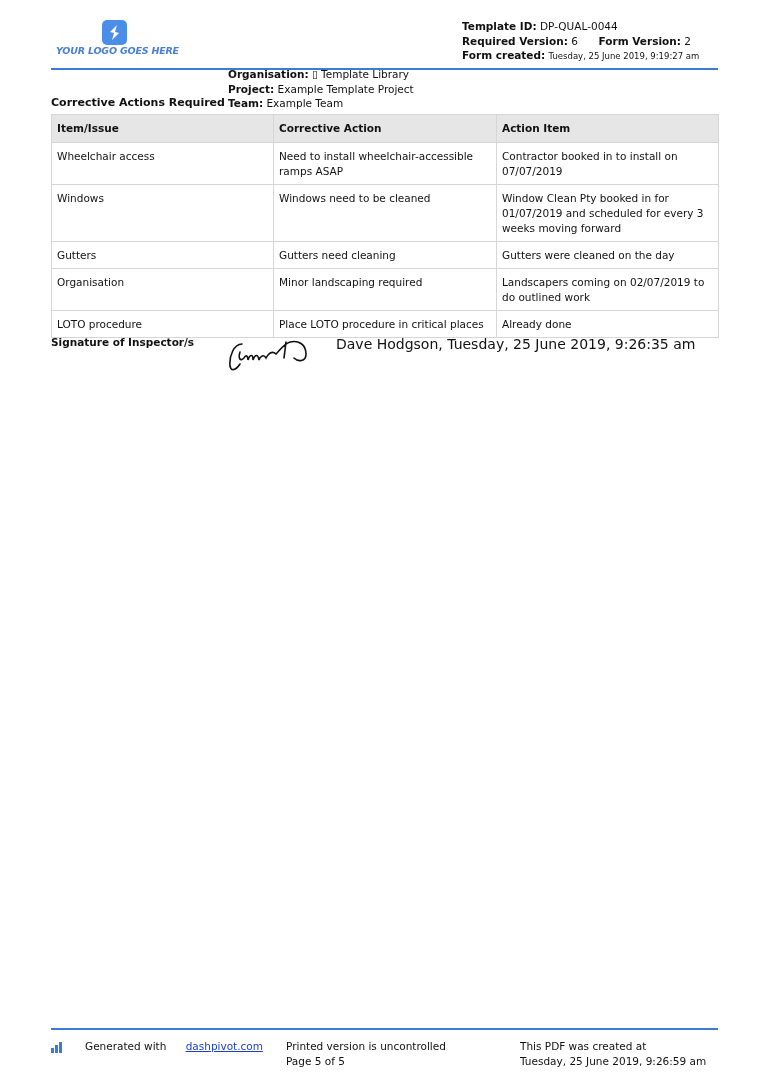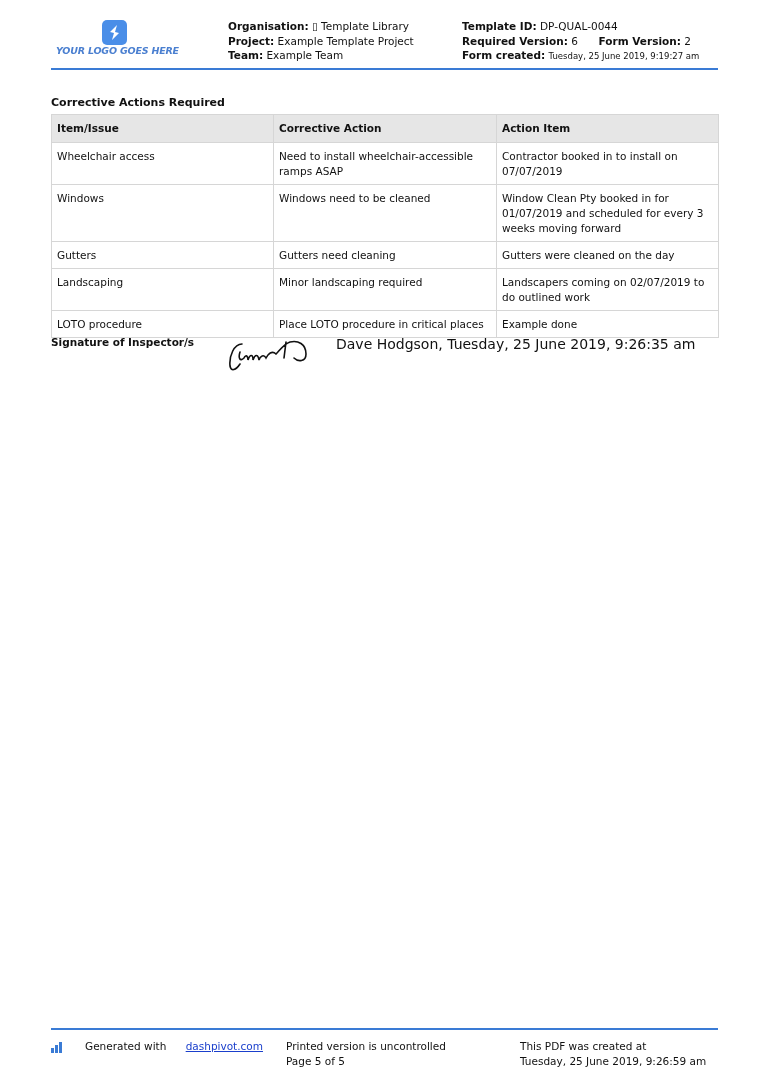--- a/index.html
+++ b/index.html
@@ -16,21 +16,21 @@
   .logo-mark {
     width: 25px; height: 25px; border-radius: 5px; background: #4a8ee8;
     display: flex; align-items: center; justify-content: center; position: relative;
   }
   .logo-text {
     margin-left: 5px; font-size: 9.5px; font-style: italic; font-weight: bold;
     color: #4a7fd0; letter-spacing: -0.2px;
   }
   .hcol { position: absolute; top: 3px; font-size: 10.5px; line-height: 14.5px; }
   .hcol b { font-weight: bold; }
-  .hcol-mid { left: 177px; }
+  .hcol-mid { left: 177px; margin-top: 48px; }
   .hcol-right { left: 411px; }
   .small { font-size: 8.5px; }
   .header-rule {
     position: absolute; left: 51px; top: 68px; width: 667px; height: 2px; background: #3a7bd5;
   }
   .section-title {
     position: absolute; left: 51px; top: 96px; font-size: 11px; font-weight: bold;
   }
   table.actions {
     position: absolute; left: 51px; top: 114px; width: 668px;
@@ -128,28 +128,28 @@
       <td>Windows</td>
       <td>Windows need to be cleaned</td>
       <td>Window Clean Pty booked in for 01/07/2019 and scheduled for every 3 weeks moving forward</td>
     </tr>
     <tr>
       <td>Gutters</td>
       <td>Gutters need cleaning</td>
       <td>Gutters were cleaned on the day</td>
     </tr>
     <tr>
-      <td>Landscaping</td>
+      <td>Organisation</td>
       <td>Minor landscaping required</td>
       <td>Landscapers coming on 02/07/2019 to do outlined work</td>
     </tr>
     <tr>
       <td>LOTO procedure</td>
       <td>Place LOTO procedure in critical places</td>
-      <td>Example done</td>
+      <td>Already done</td>
     </tr>
   </tbody>
 </table>
 
 <div class="sig-label">Signature of Inspector/s</div>
 <div class="sig-image">
   <svg width="86" height="40" viewBox="0 0 86 40">
     <path d="M16 8 C8 8 3 20 4 30 C5 36 10 34 14 28 M14 16 C12 22 14 26 18 22 C20 18 22 20 22 24 C24 18 27 18 27 24 C29 18 32 18 33 24 C34 20 38 18 40 22 C42 18 46 14 50 18 C54 14 58 8 64 6 C72 4 80 8 80 18 C80 26 72 26 68 22 M60 6 L58 22" fill="none" stroke="#111" stroke-width="1.6" stroke-linecap="round"></path>
   </svg>
 </div>

